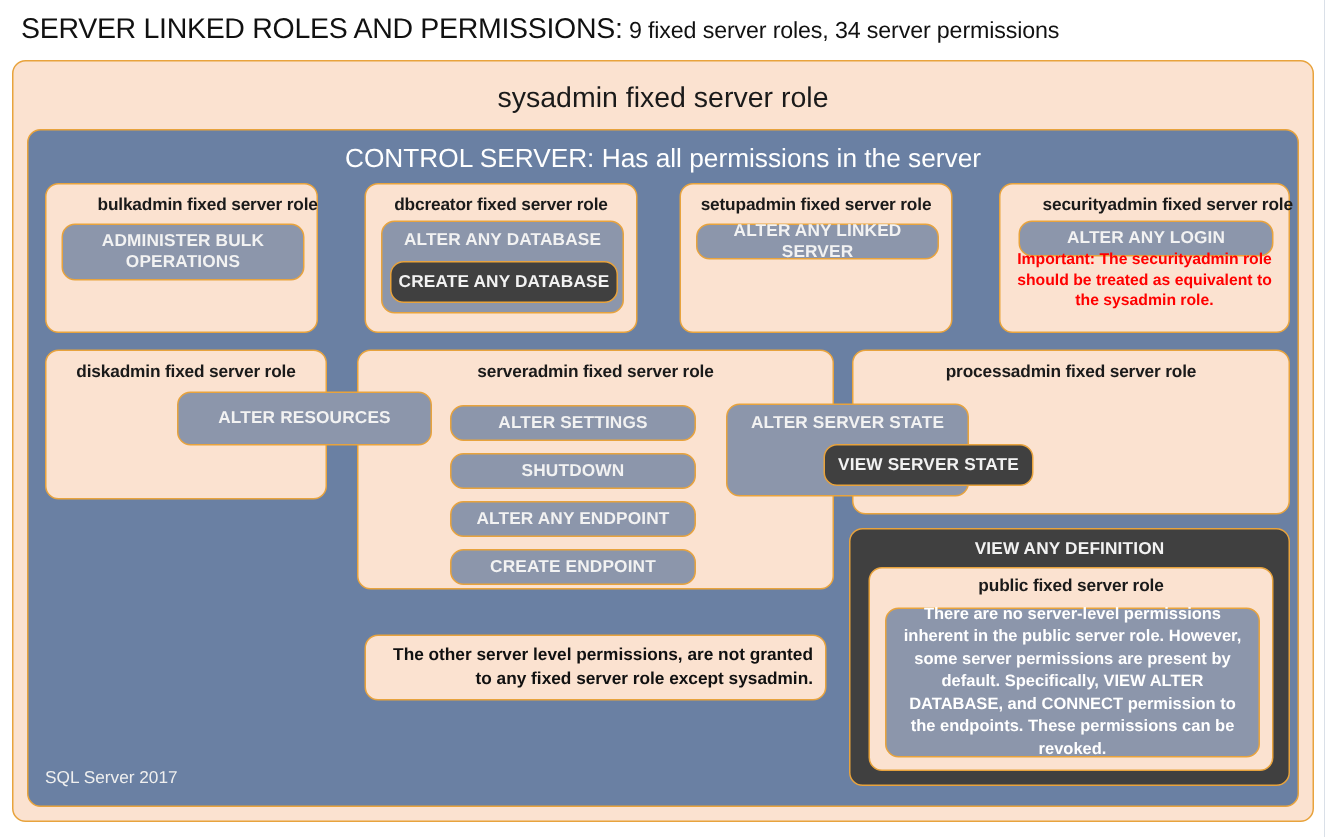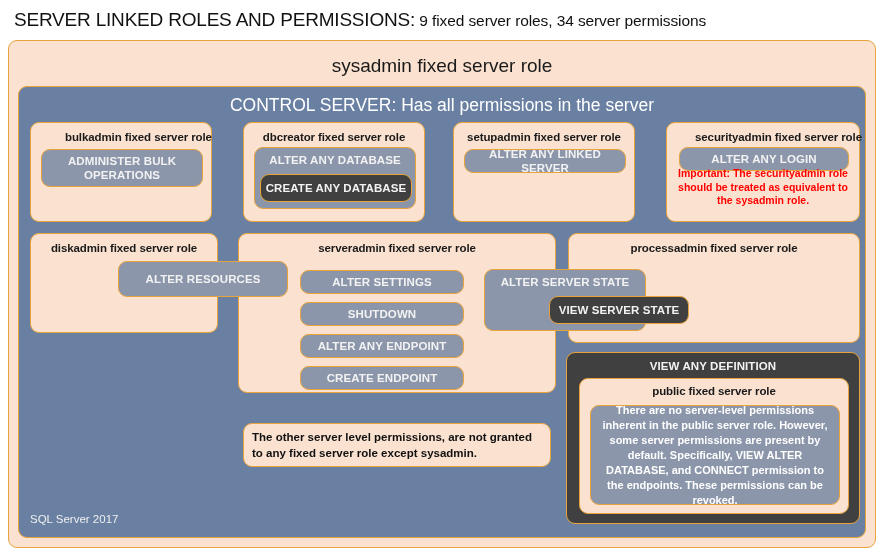--- a/index.html
+++ b/index.html
@@ -119,21 +119,21 @@
     font-size: 10.5px;
     line-height: 13.5px;
   }
 
   
   #other-perms-note-text {
     position: absolute;
     left: 8px; right: 8px;
     top: 50%;
     transform: translateY(-50%);
-    text-align: left;
+    text-align: right;
     color: #111111;
     font-weight: bold;
     font-size: 11.5px;
     line-height: 16px;
   }
 
   
   #public-body-text {
     position: absolute;
     left: 10px; right: 10px;

